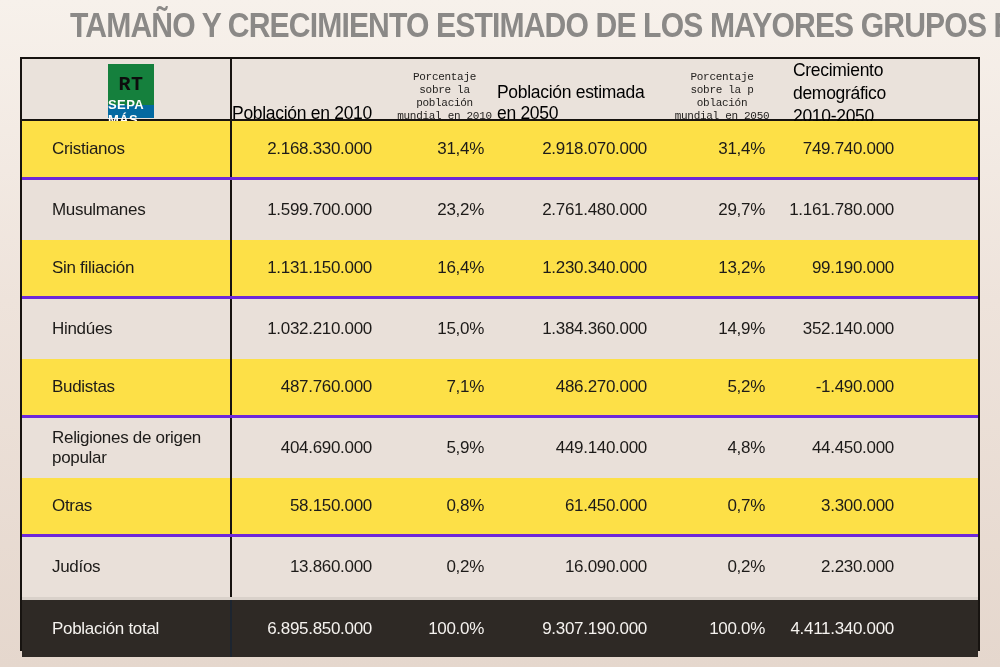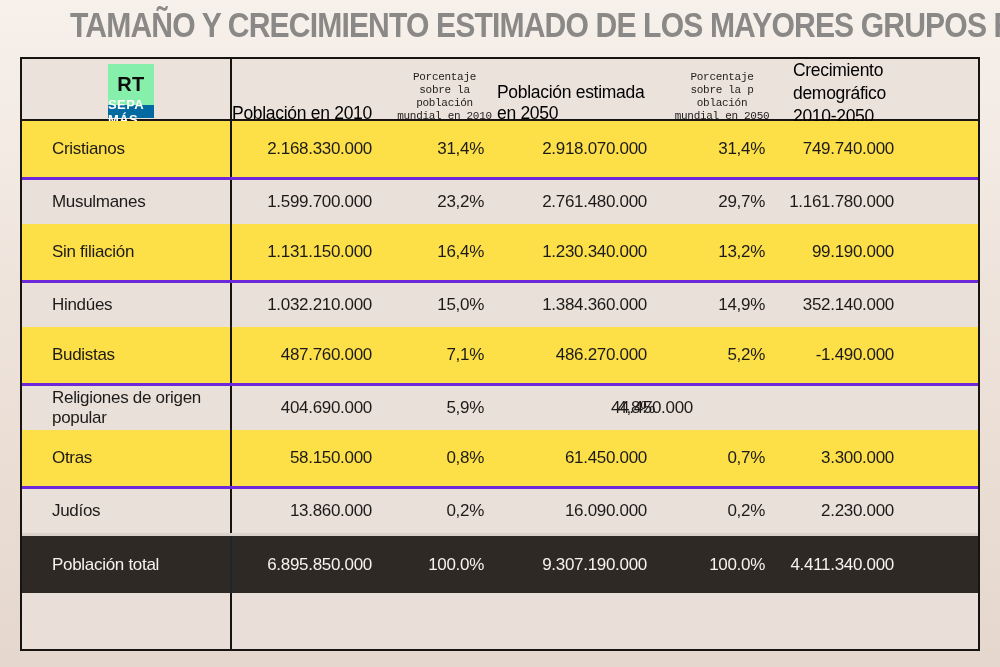--- a/index.html
+++ b/index.html
@@ -35,27 +35,27 @@
   .header{height:60px;background:#eae2db;border-bottom:2px solid #171310;flex:none;}
   .header .c1{padding:0;display:block;}
   .header .hdr-lg{font-size:17.5px;align-items:flex-end;justify-content:center;
     padding-bottom:9px;color:#000000;}
   .header .hdr-sm{font-size:11px;line-height:1.2;align-items:center;justify-content:center;
     text-align:center;white-space:pre-line;padding:2px 0 0 0;color:#242220;font-family:Liberation Mono, monospace;}
   .header .c6.hdr-lg{justify-content:flex-start;align-items:flex-end;text-align:left;
     white-space:pre-line;line-height:1.3;padding:0 0 6px 16px;}
   
   .rt-logo{width:46px;margin:5px 0 0 86px;}
-  .rt-green{height:41px;background:#86efac;display:flex;align-items:center;justify-content:center;
+  .rt-green{height:41px;background:#15803d;display:flex;align-items:center;justify-content:center;
     color:#0d0d0d;font-weight:bold;font-size:20px;letter-spacing:.5px;
-    font-family:Liberation Sans, sans-serif;}
+    font-family:Liberation Mono, monospace;}
   .rt-black{height:13px;background:#0369a1;color:#fdfdfd;display:flex;align-items:center;
     justify-content:center;font-size:13px;font-weight:bold;letter-spacing:.4px;}
   
-  .data{height:44px;background:#e9e0d9;flex:none;}
+  .data{height:60px;background:#e9e0d9;flex:none;}
   .data.gray{background:#fde047;height:56px;border-bottom:3px solid #6d28d9;}
   
   .total{height:57px;background:#2e2925;border-top:3px solid #d9d1ca;flex:none;}
   .total .cell{color:#f5f2ef;font-weight:normal;}
   .total .c1{border-right-color:#1d2530;}
   
   .emptyrow{flex:1;background:#e9dfd8;}
 </style>
 </head>
 <body>
@@ -129,20 +129,21 @@
     <div class="cell c3">7,1%</div>
     <div class="cell c4">486.270.000</div>
     <div class="cell c5">5,2%</div>
     <div class="cell c6">-1.490.000</div>
   </div>
 
   <div class="row data">
     <div class="cell c1">Religiones de origen popular</div>
     <div class="cell c2">404.690.000</div>
     <div class="cell c3">5,9%</div>
+    <div class="cell c4">449.140.000</div>
     <div class="cell c5">4,8%</div>
     <div class="cell c6">44.450.000</div>
   </div>
 
   <div class="row data gray">
     <div class="cell c1">Otras</div>
     <div class="cell c2">58.150.000</div>
     <div class="cell c3">0,8%</div>
     <div class="cell c4">61.450.000</div>
     <div class="cell c5">0,7%</div>

